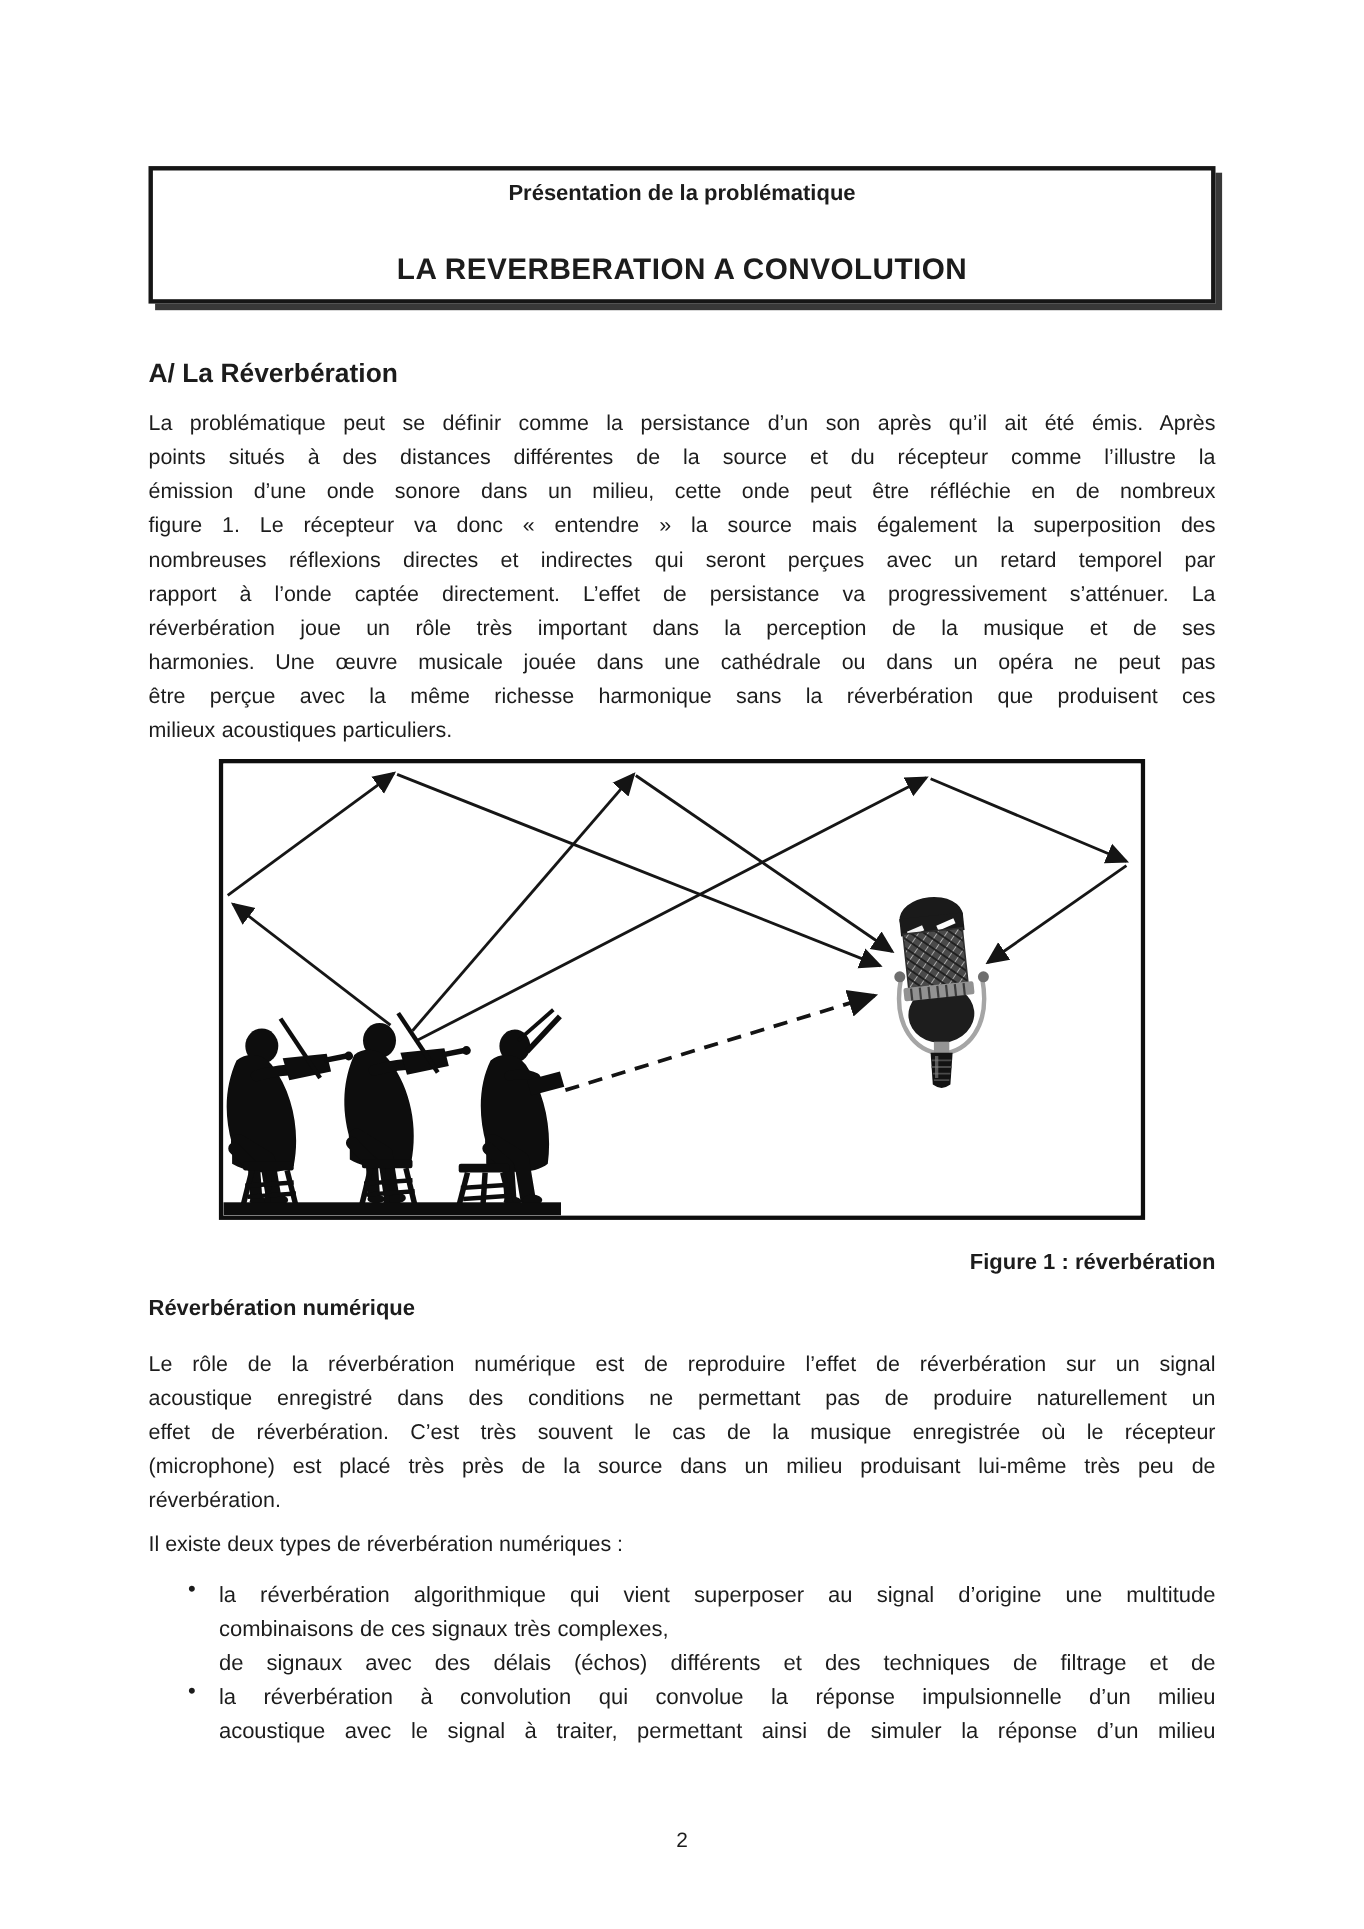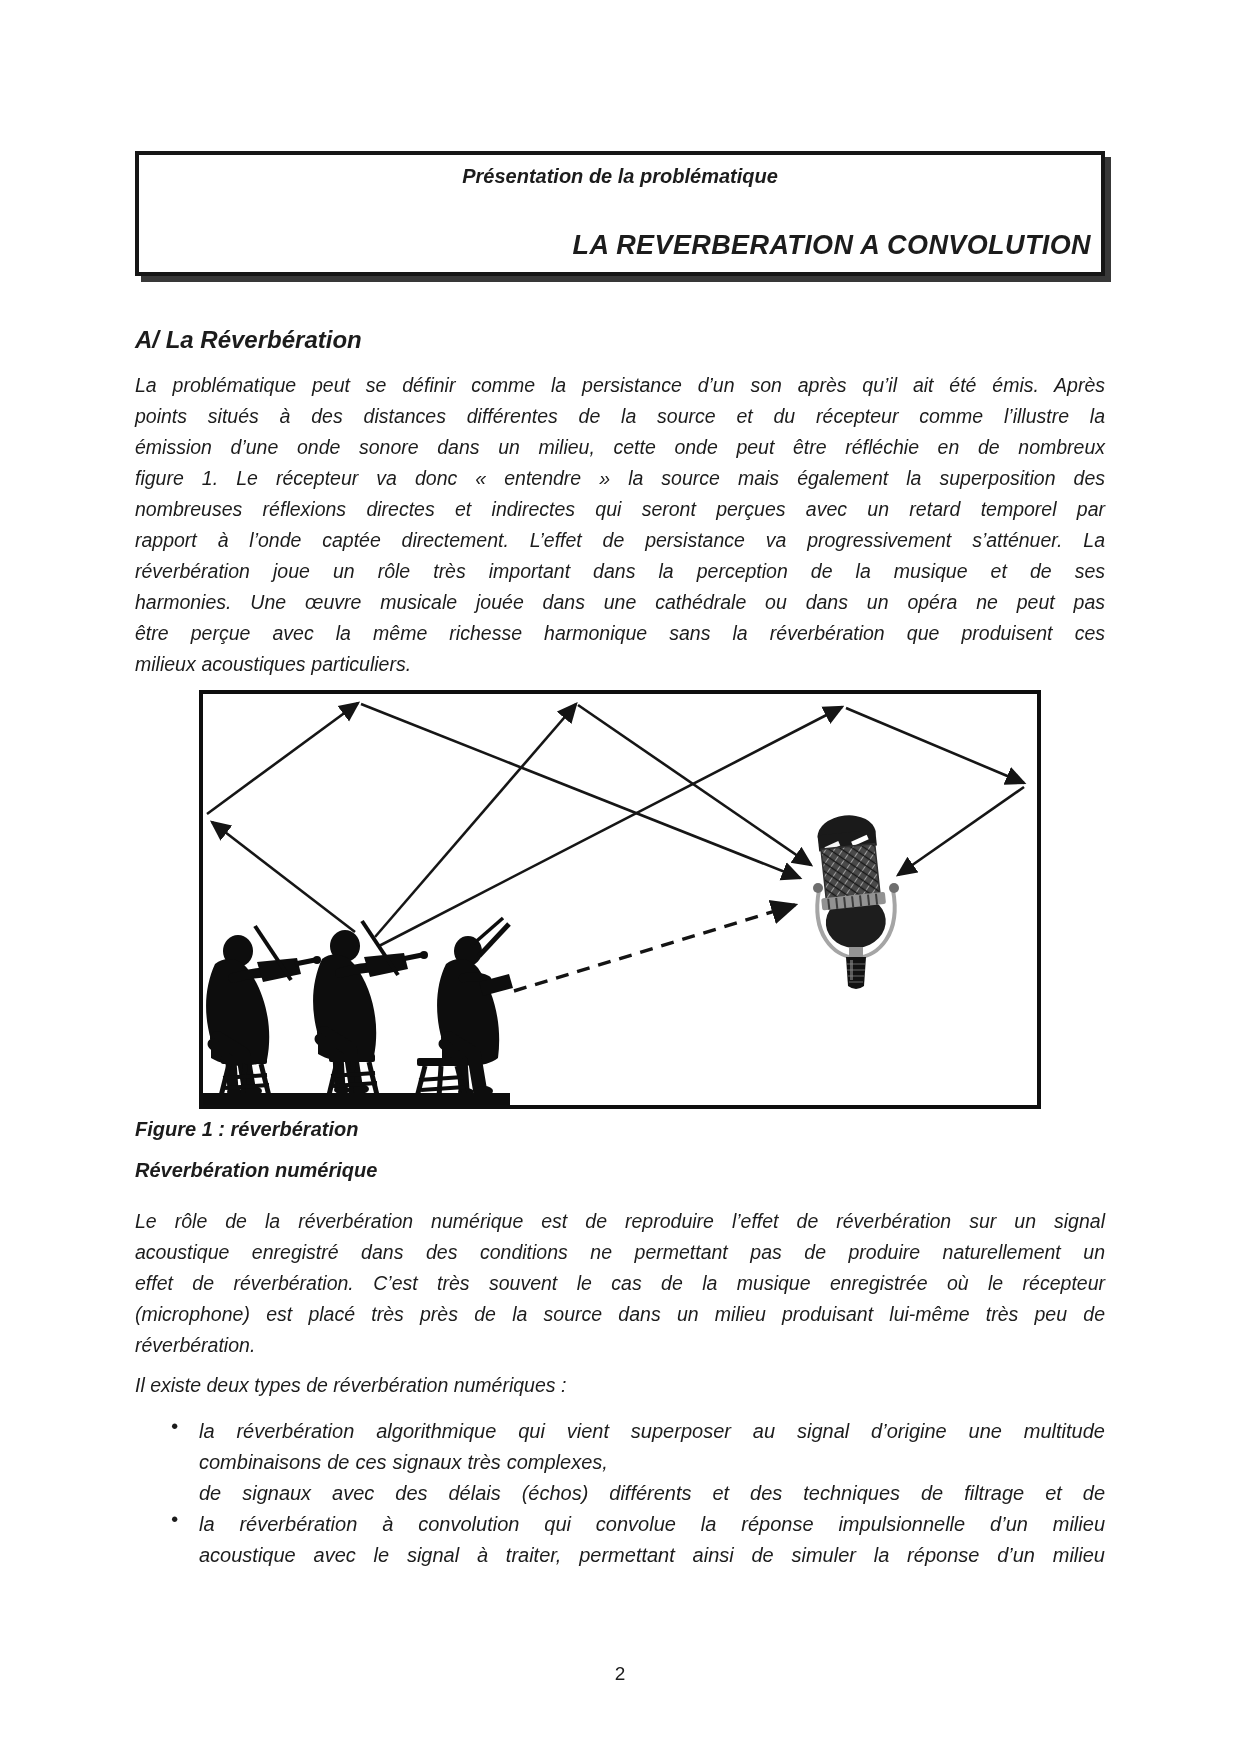--- a/index.html
+++ b/index.html
@@ -1,44 +1,44 @@
 <!DOCTYPE html>
 <html><head>
 <meta charset="utf-8">
 <style>
   html,body{margin:0;padding:0;background:#ffffff;}
   body{
     width:1240px;height:1754px;position:relative;overflow:hidden;
     font-family:"Liberation Sans", sans-serif;color:#1c1c1c;
     -webkit-font-smoothing:antialiased;
   }
-  .content{position:absolute;left:135px;top:151px;width:970px;font-style:italic;}
+  .content{position:absolute;left:135px;top:151px;width:970px;}
 
   
   .header-box{
     border:4px solid #161616;
     box-shadow:6px 6px 0 #383838;
     padding:9px 10px 12px 10px;
     background:#fff;
   }
   .kicker{text-align:center;font-weight:bold;font-size:20px;line-height:24px;}
-  .main-title{text-align:right;font-weight:bold;font-size:27px;line-height:30px;margin-top:42px;letter-spacing:.4px;}
+  .main-title{text-align:center;font-weight:bold;font-size:27px;line-height:30px;margin-top:42px;letter-spacing:.4px;}
 
   .h1{font-size:24px;font-weight:bold;margin-top:50px;line-height:28px;}
   .h2{font-size:20px;font-weight:bold;margin-top:17px;line-height:24px;}
 
   .para{font-size:19.5px;line-height:31px;}
   .para1{margin-top:16px;}
   .para2{margin-top:24px;}
   .line{text-align:justify;text-align-last:justify;word-spacing:.02em;}
   .line.last{text-align-last:left;}
 
   .figure-wrap{margin:10px auto 0 auto;width:842px;}
   .figure-box{border:4px solid #0e0e0e;background:#fff;line-height:0;}
-  .caption{margin-top:8px;text-align:left;font-weight:bold;font-size:20px;line-height:24px;}
+  .caption{margin-top:27px;text-align:right;font-weight:bold;font-size:20px;line-height:24px;}
 
   .intro{margin-top:9px;font-size:19.5px;line-height:31px;}
   .bullets{margin-top:15px;}
   .bullet{position:relative;padding-left:64px;}
   .bullet .dot{position:absolute;left:36px;top:-1px;font-size:20px;}
   .btext{font-size:20px;line-height:31px;}
 
   .page-num{position:absolute;top:1663px;left:0;width:100%;text-align:center;font-size:19px;}
 </style>
 </head>

